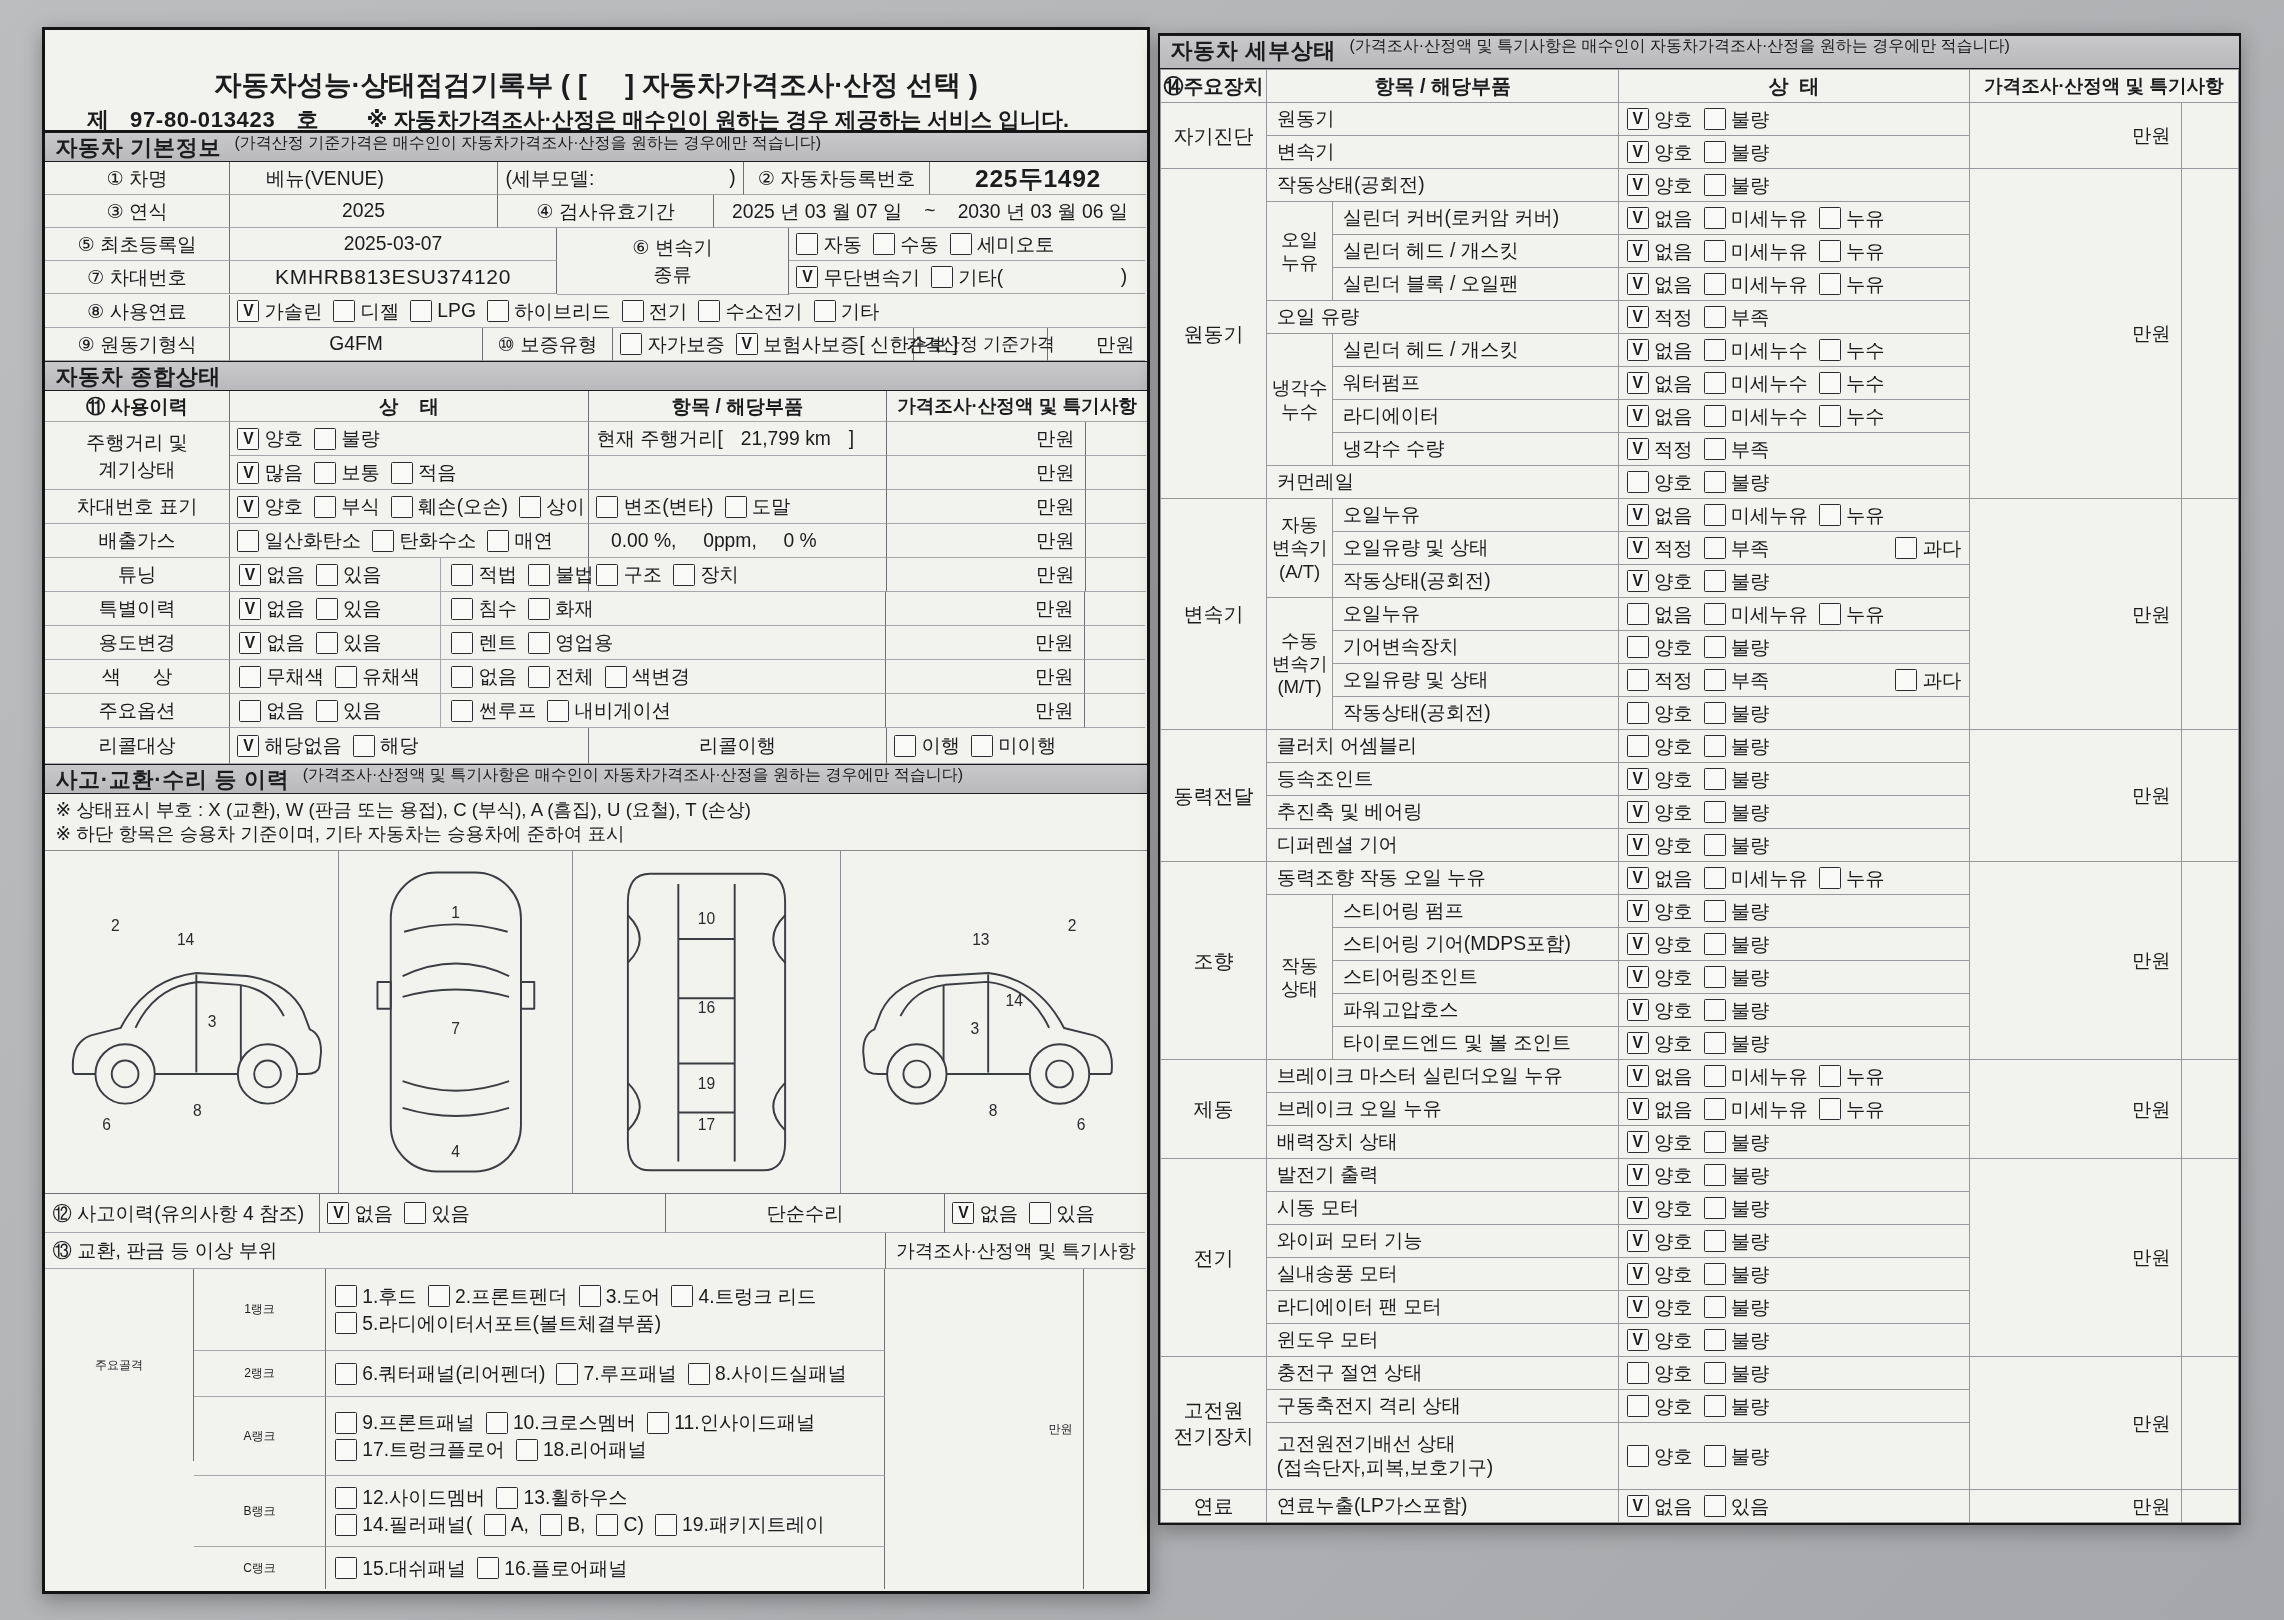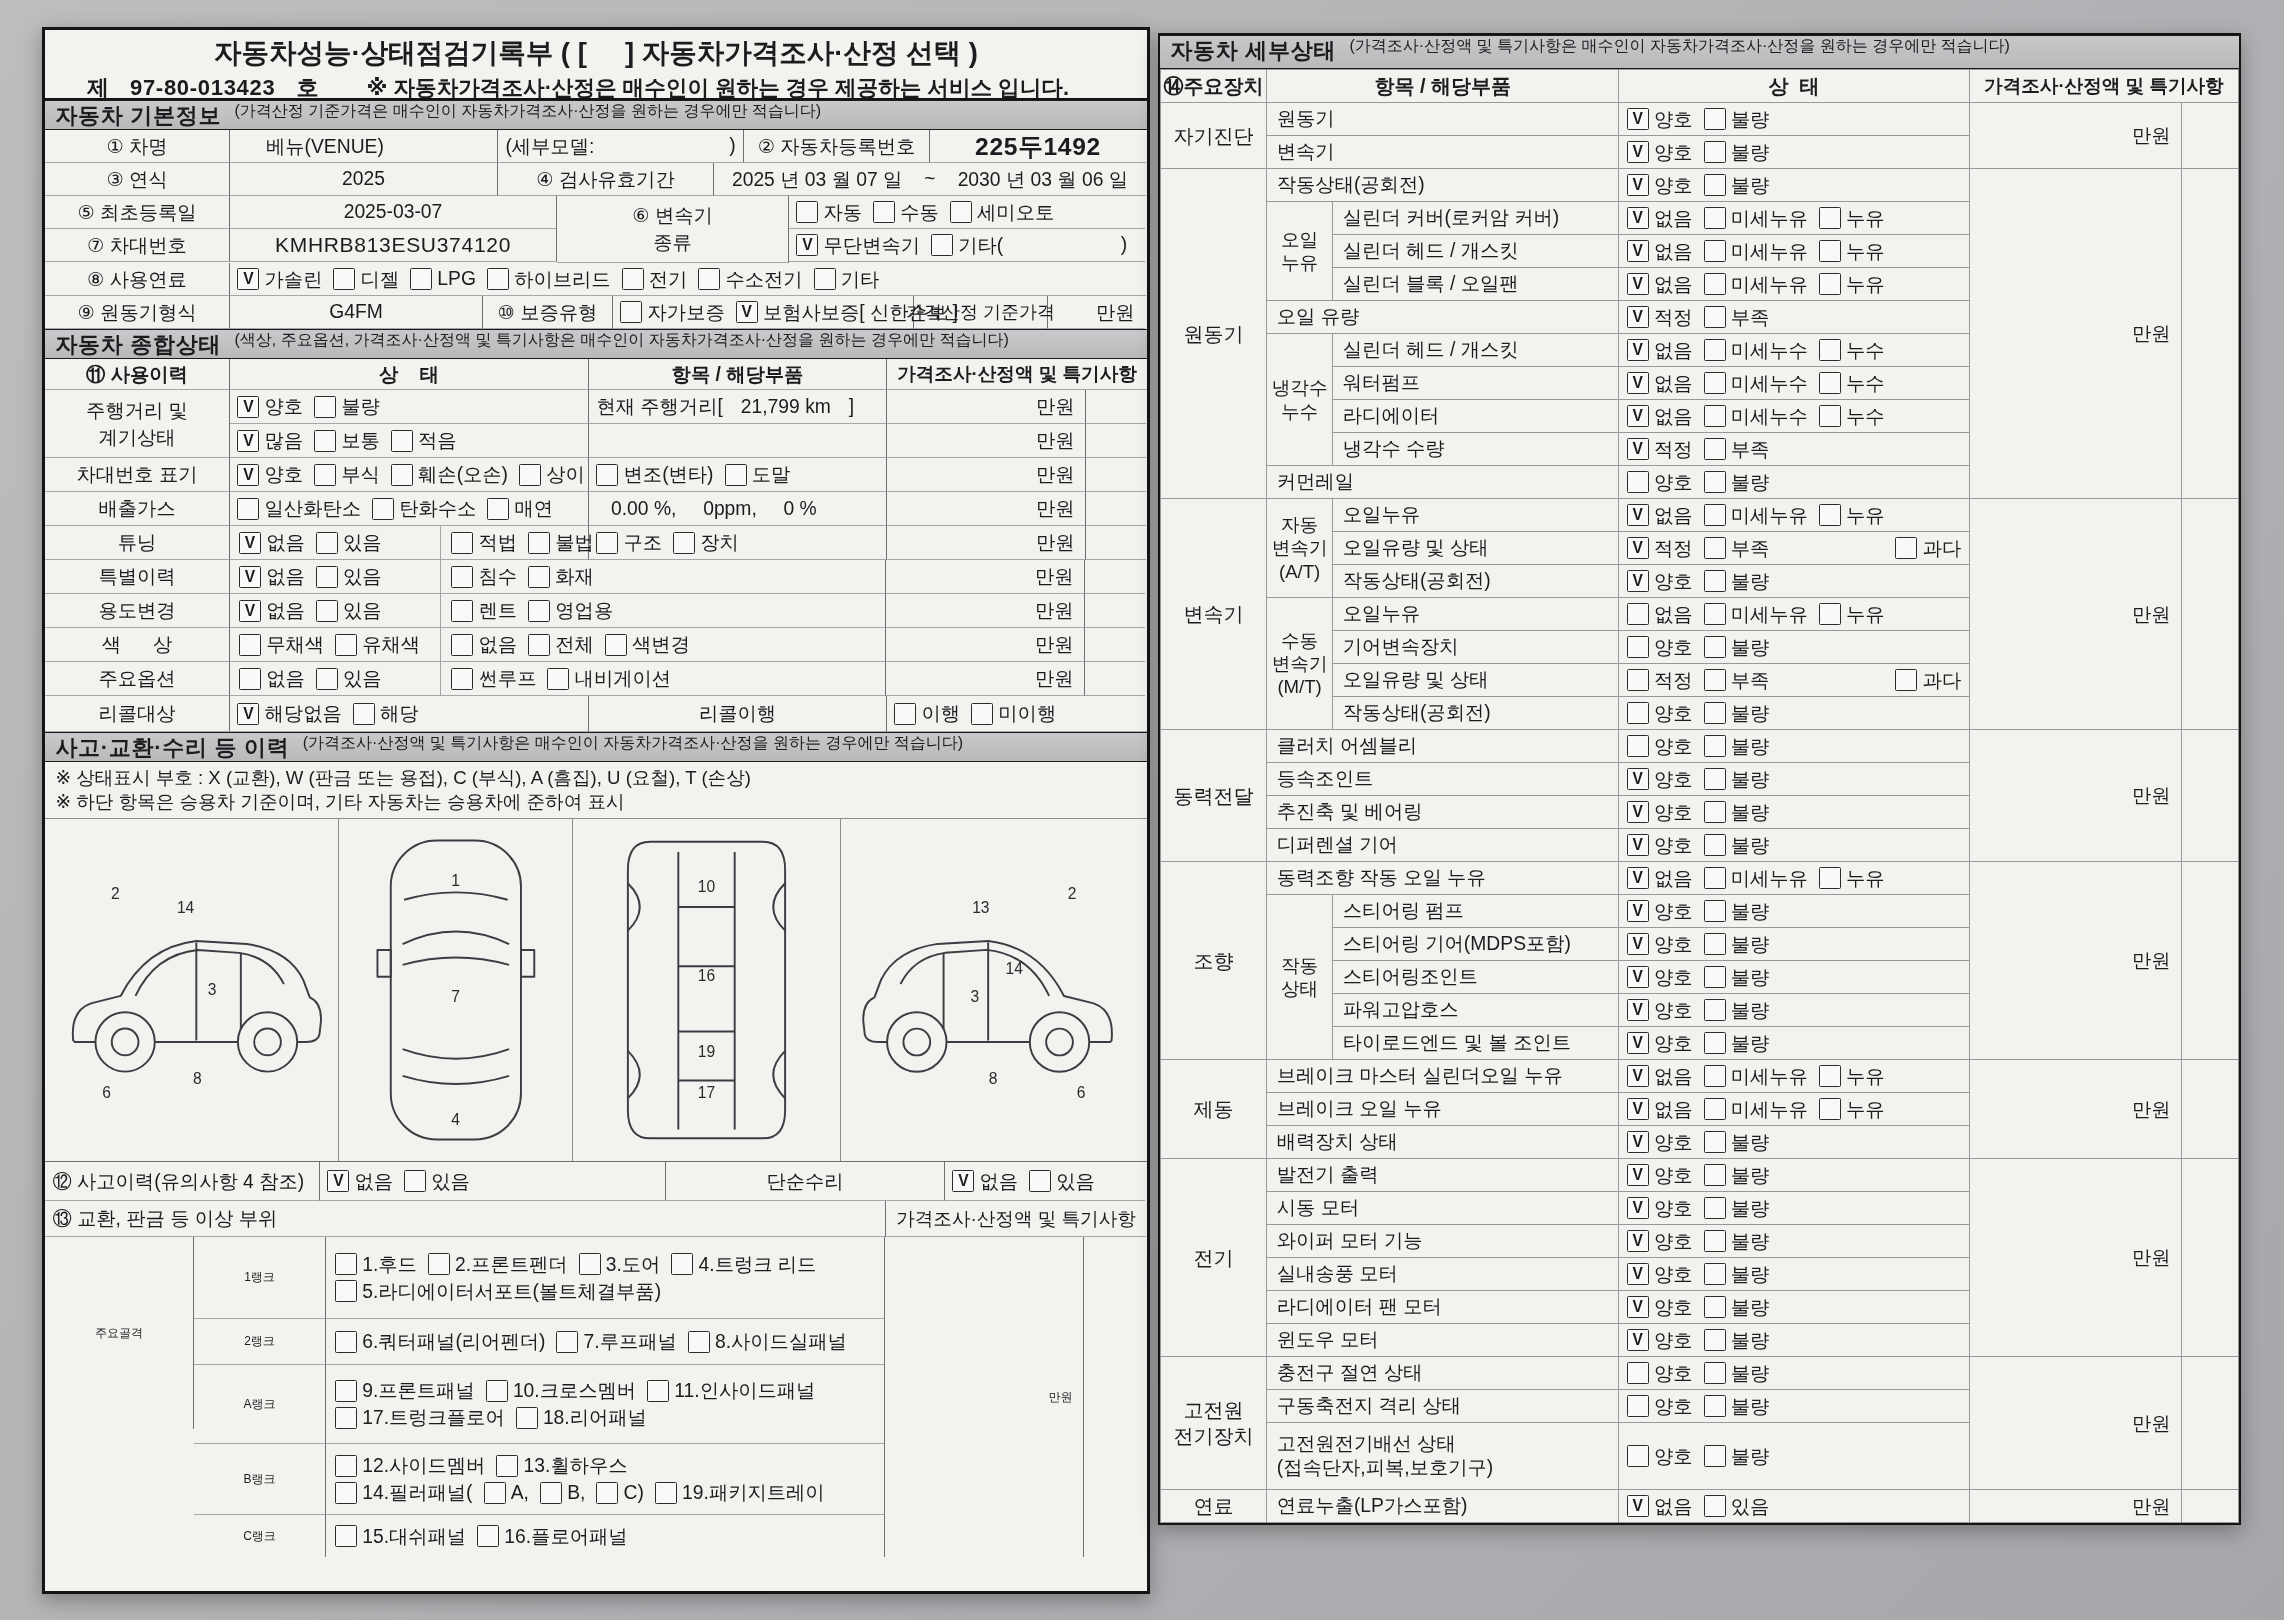--- a/index.html
+++ b/index.html
@@ -82,21 +82,21 @@
   .stwrap{display:flex;align-items:center;}
   .p-cell{font-size:19.3px;text-align:right;padding-right:10.4px;vertical-align:middle;}
 </style>
 </head>
 <body>
 
 <div class="photo">
 
   <div class="panel" style="left:42px;top:27px;width:1108px;height:1567px;">
 
-    <div class="title-block" style="height:68px;">
+    <div class="title-block" style="height:68px;margin-top:32px;">
       <div class="title-line1">자동차성능·상태점검기록부 ( [&nbsp;&nbsp;&nbsp;&nbsp;&nbsp;] 자동차가격조사·산정 선택 )</div>
       <div class="title-line2">
         <span>제</span>
         <span class="docnum">97-80-013423</span>
         <span>호</span>
         <span class="svc">※ 자동차가격조사·산정은 매수인이 원하는 경우 제공하는 서비스 입니다.</span>
       </div>
     </div>
 
     <div class="bar">
@@ -221,21 +221,20 @@
             <span class="cb on">V</span>
             <span class="cl">보험사보증[ 신한손보 ]</span>
           </span>
         </div>
       <div class="c smalllab w180">가격산정 기준가격</div>
       <div class="c price w131">만원</div>
     </div>
 
     <div class="bar">
       <b>자동차 종합상태</b>
-      <span>(색상, 주요옵션, 가격조사·산정액 및 특기사항은 매수인이 자동차가격조사·산정을 원하는 경우에만 적습니다)</span>
     </div>
 
     <div class="fr h42 hdr">
       <div class="c lab w248">⑪ 사용이력</div>
       <div class="c ctr w482 pre">상&nbsp;&nbsp;&nbsp;&nbsp;태</div>
       <div class="c ctr w400">항목 / 해당부품</div>
       <div class="c ctr w349" style="font-size:18.6px">가격조사·산정액 및 특기사항</div>
     </div>
 
     <div class="fr">

